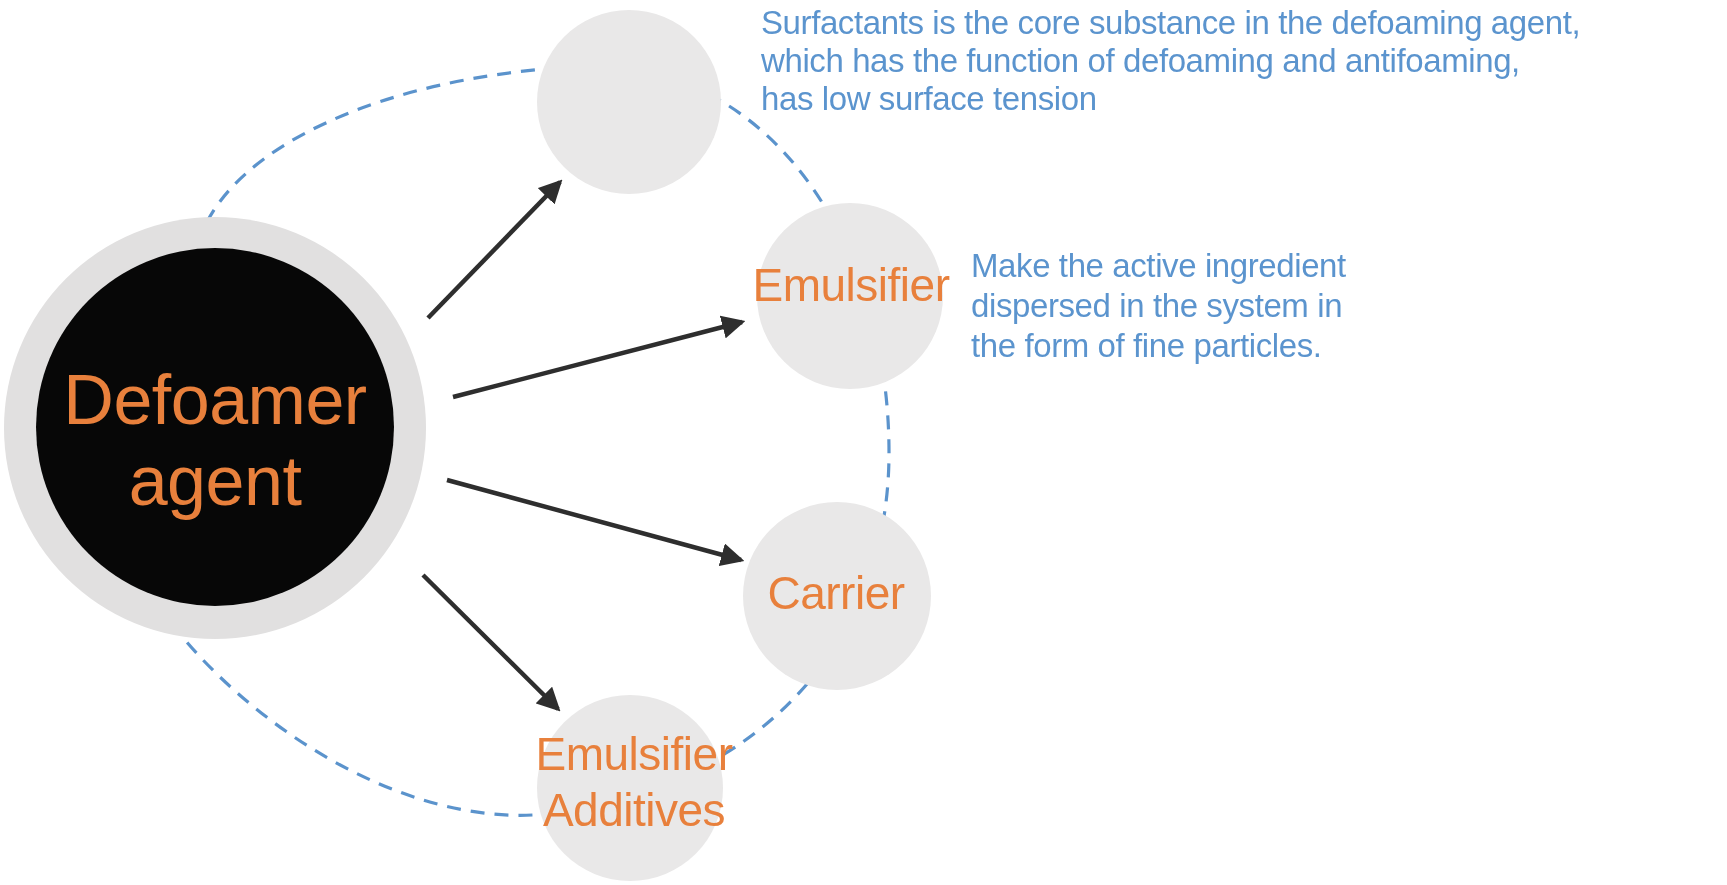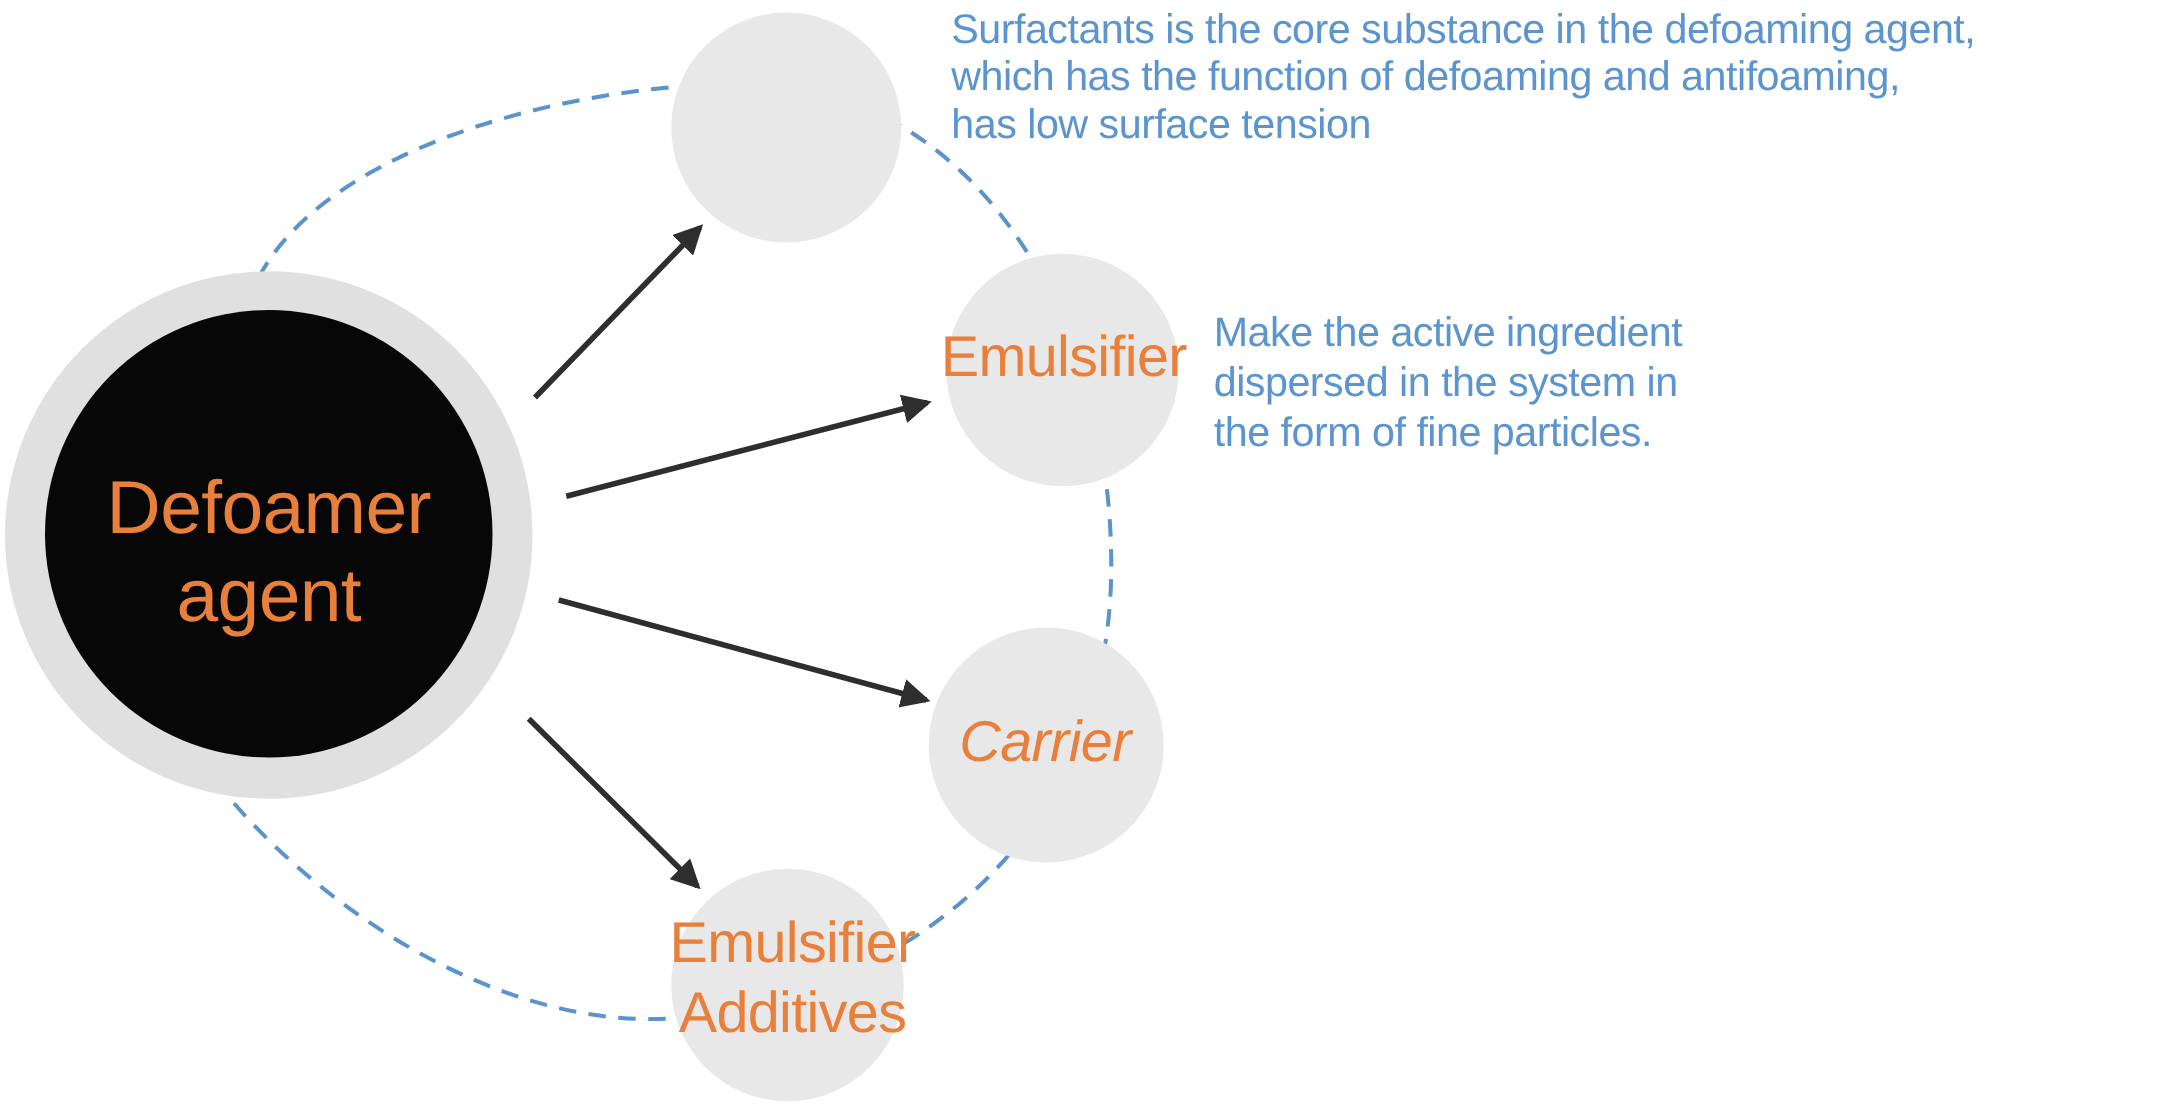--- a/index.html
+++ b/index.html
@@ -53,26 +53,26 @@
     transform: translate(-50%, -50%);
     color: #e8803c;
     white-space: pre-line;
     text-align: center;
     font-size: 46px;
     line-height: 1.22;
     letter-spacing: -0.5px;
   }
   .label-center {
     left: 215px; top: 441px;
-    font-size: 60px;
+    font-size: 70px;
     line-height: 1.16;
   }
   .label-surfactants { left: 633px; top: 89px; }
   .label-emulsifier  { left: 851px; top: 285px; }
-  .label-carrier     { left: 836px; top: 593px; font-style: italic; }
+  .label-carrier     { left: 836px; top: 593px; }
   .label-additives   { left: 634px; top: 782px; }
 
   .desc {
     position: absolute;
     z-index: 3;
     color: #5b94ce;
     white-space: pre-line;
     font-size: 33px;
     letter-spacing: -0.4px;
     line-height: 39px;

